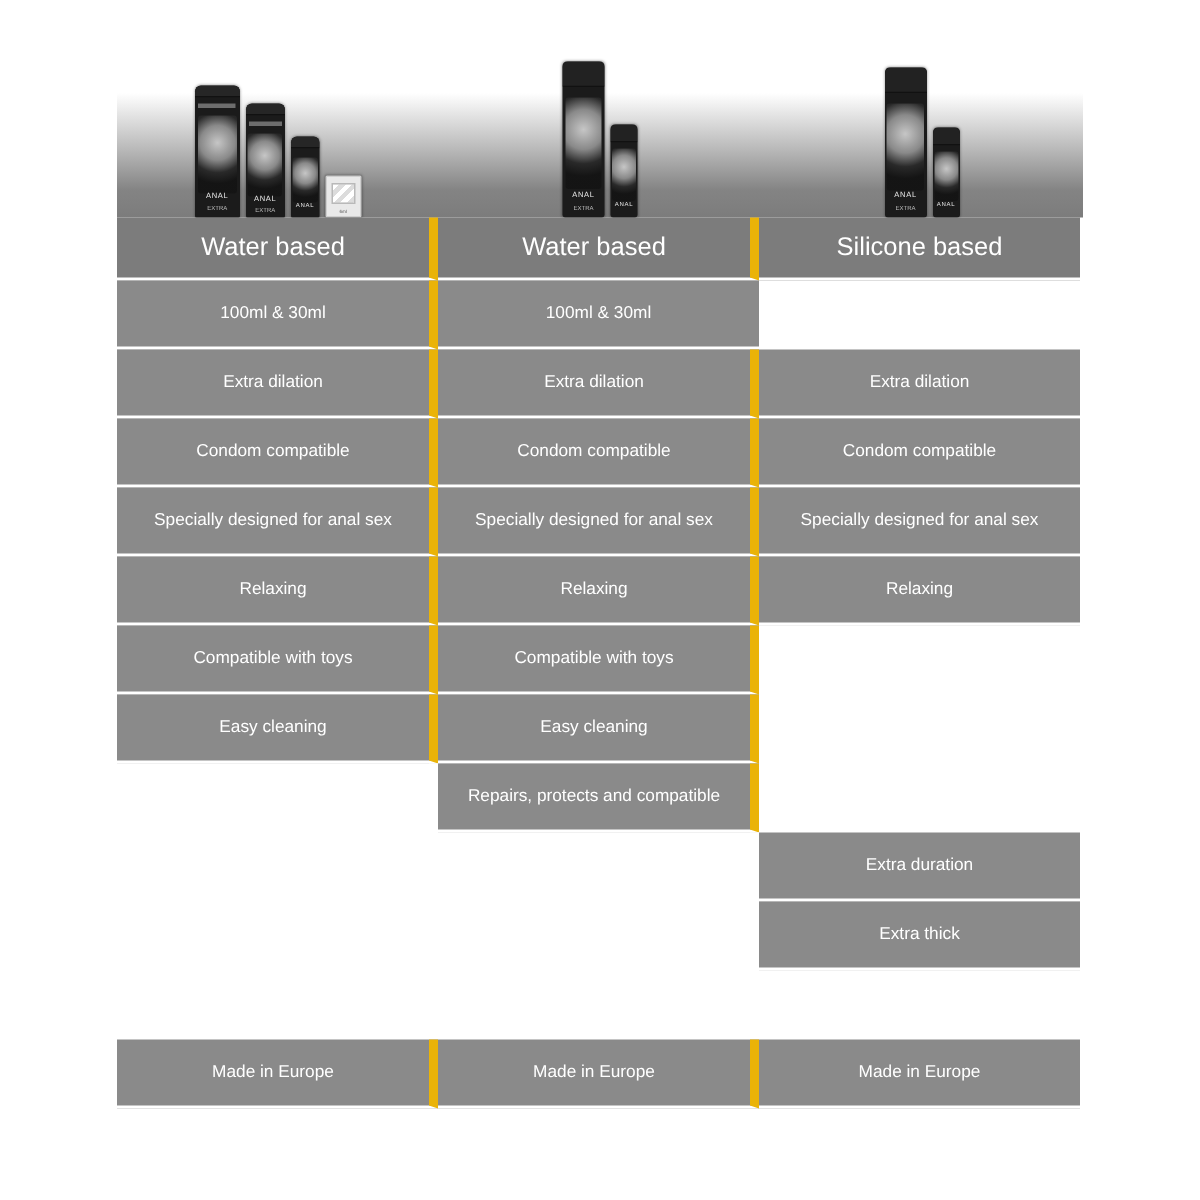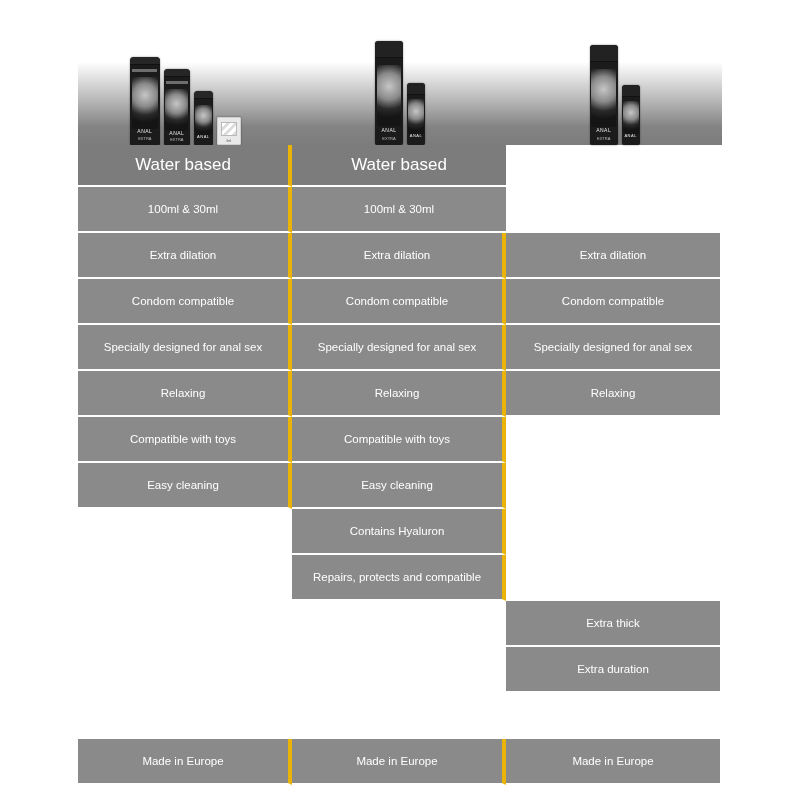--- a/index.html
+++ b/index.html
@@ -151,21 +151,21 @@
     box-sizing: border-box;
     display: flex;
     align-items: center;
     justify-content: center;
     text-align: center;
     padding: 4px 10px;
     font-size: 11.5px;
     line-height: 1.25;
     color: #ffffff;
     background: #8a8a8a;
-    border-right: 4px solid #eab308;
+    border-right: 6px solid #eab308;
     border-bottom: 2px solid #ffffff;
   }
   .cell:last-child { border-right: none; }
   .cell.empty {
     background: #ffffff;
     border-right-color: #ffffff;
     border-bottom-color: #ffffff;
   }
   .cell.header {
     background: #7c7c7c;
@@ -240,20 +240,21 @@
         <span class="word" style="font-size:4px;">ANAL</span>
       </div>
     </div>
   </div>
 
   <div class="grid">
 
     <div class="row">
       <div class="cell header">Water based</div>
       <div class="cell header">Water based</div>
+      <div class="cell header">Silicone based</div>
     </div>
 
     <div class="row">
       <div class="cell">100ml &amp; 30ml</div>
       <div class="cell">100ml &amp;  30ml</div>
     </div>
 
     <div class="row">
       <div class="cell">Extra dilation</div>
       <div class="cell">Extra dilation</div>
@@ -283,42 +284,37 @@
       <div class="cell">Compatible with toys</div>
       <div class="cell empty"></div>
     </div>
 
     <div class="row">
       <div class="cell">Easy cleaning</div>
       <div class="cell">Easy cleaning</div>
       <div class="cell empty"></div>
     </div>
 
-    <div class="row">
-      <div class="cell empty"></div>
-      <div class="cell">Contains Hyaluron</div>
-      <div class="cell empty"></div>
-    </div>
 
     <div class="row">
       <div class="cell empty"></div>
       <div class="cell">Repairs, protects and compatible</div>
       <div class="cell empty"></div>
     </div>
 
     <div class="row">
       <div class="cell empty"></div>
       <div class="cell empty"></div>
+      <div class="cell">Extra duration</div>
+    </div>
+
+    <div class="row">
+      <div class="cell empty"></div>
+      <div class="cell empty"></div>
       <div class="cell">Extra thick</div>
-    </div>
-
-    <div class="row">
-      <div class="cell empty"></div>
-      <div class="cell empty"></div>
-      <div class="cell">Extra duration</div>
     </div>
 
     <div class="row spacer">
       <div class="cell gap"></div>
       <div class="cell gap"></div>
       <div class="cell gap"></div>
     </div>
 
     <div class="row">
       <div class="cell">Made in Europe</div>

